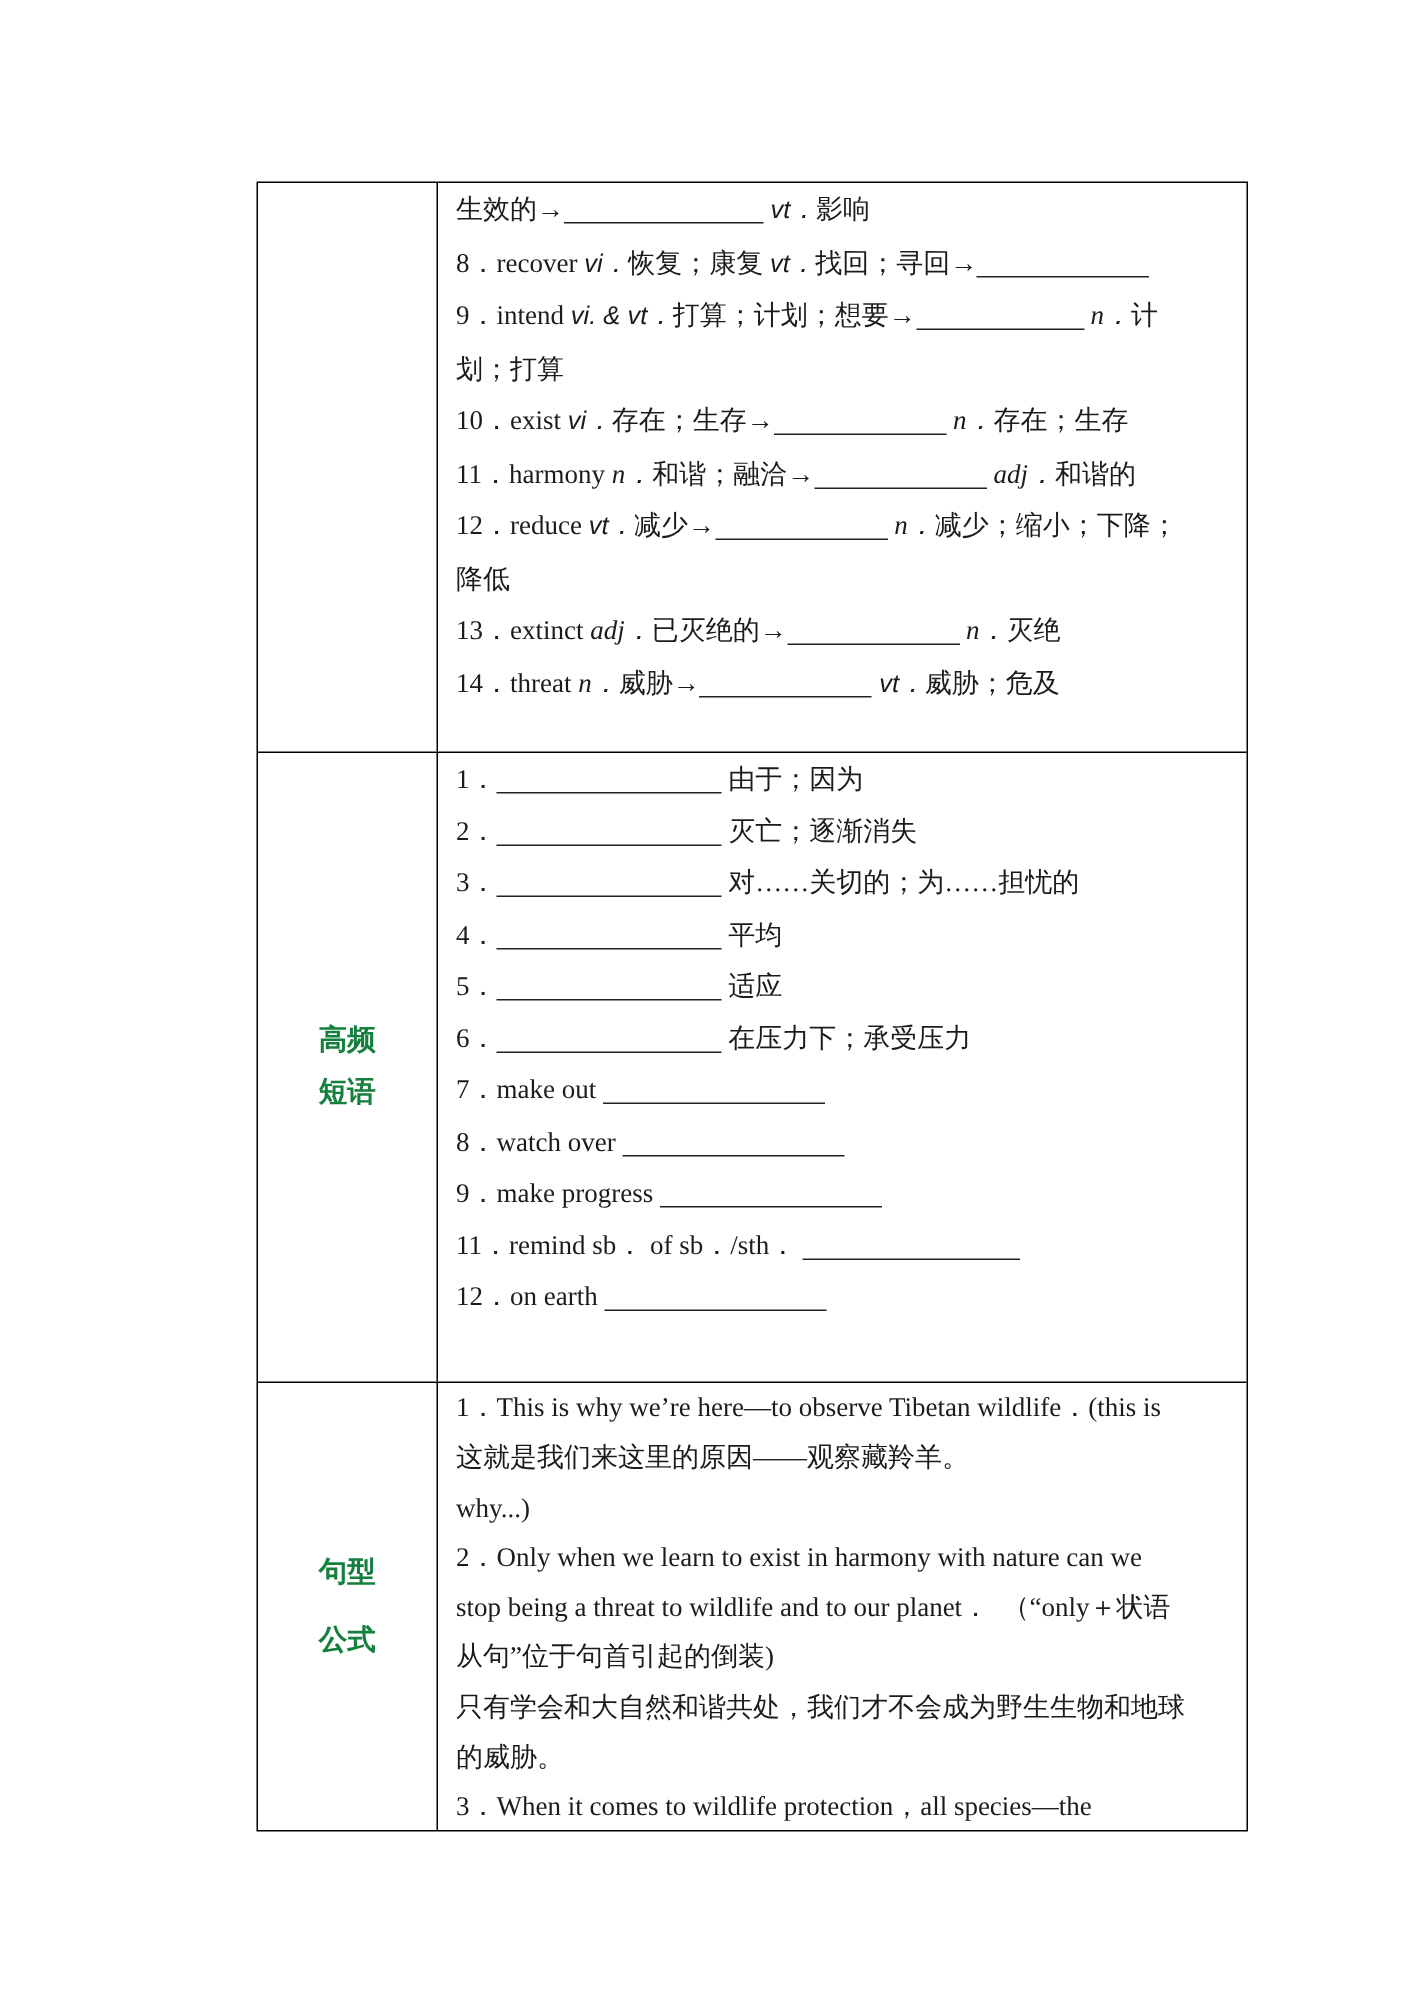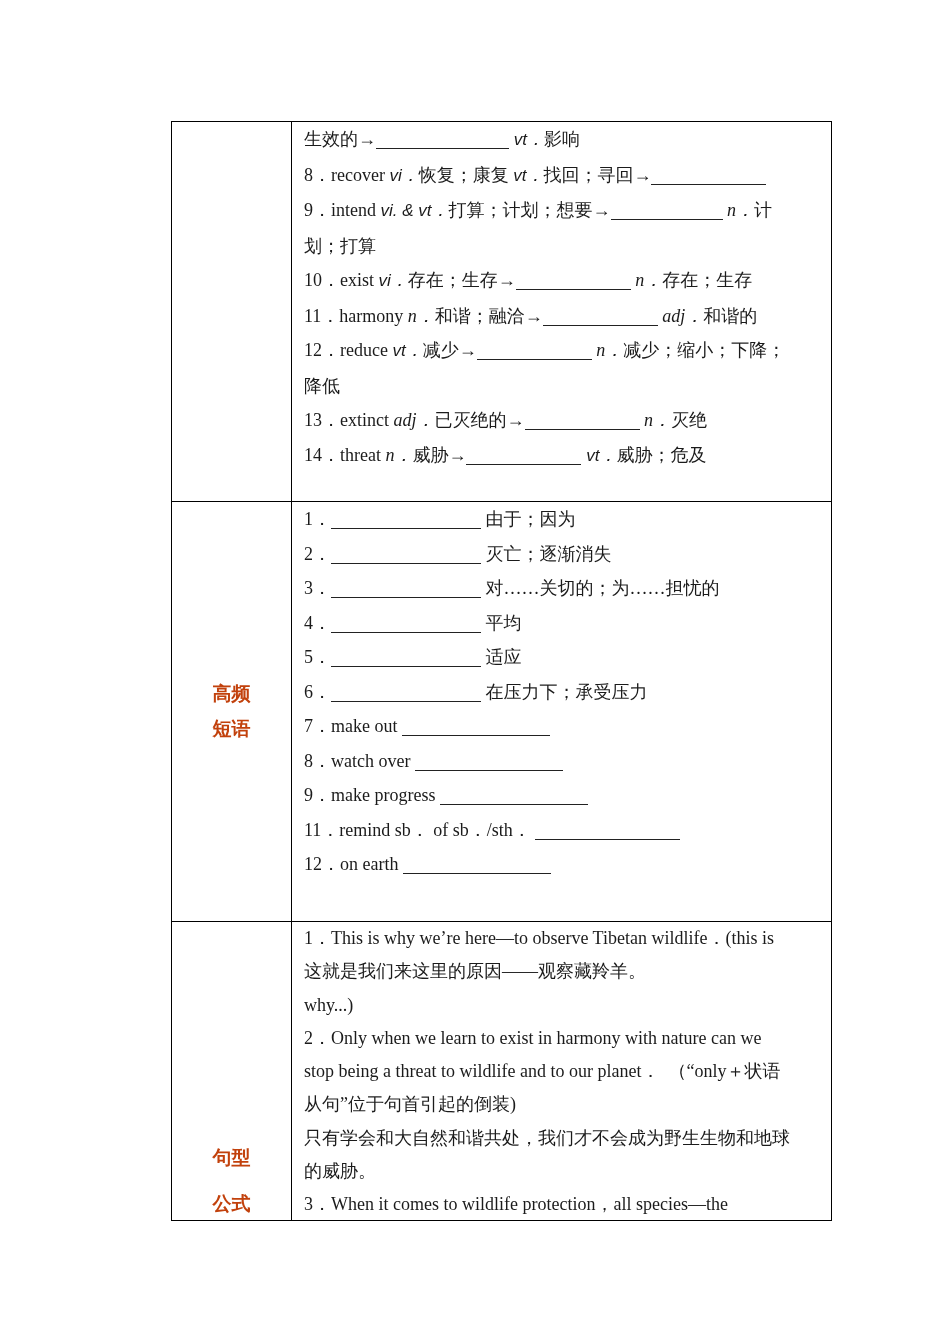--- a/index.html
+++ b/index.html
@@ -28,28 +28,28 @@
     box-sizing: border-box;
   }
   .trow + .trow { border-top: 1.5px solid #000; }
   .label-cell {
     border-right: 1.5px solid #000;
     box-sizing: border-box;
     display: flex;
     flex-direction: column;
   }
   .label-cell.v-center { justify-content: center; }
-  .label-cell.v-top { justify-content: flex-end; gap: 12px; }
+  .label-cell.v-top { justify-content: center; gap: 12px; }
   .label-line {
     font-family: "Liberation Sans", "DejaVu Sans", sans-serif;
     font-weight: 700;
     font-size: 19px;
     line-height: 34.5px;
     text-align: center;
-    color: #c2410c;
+    color: #15803d;
   }
   .content-cell {
     padding-left: 12px;
     padding-right: 6px;
     box-sizing: border-box;
     overflow: hidden;
   }
   .line {
     font-size: 18px;
     line-height: 34.5px;

